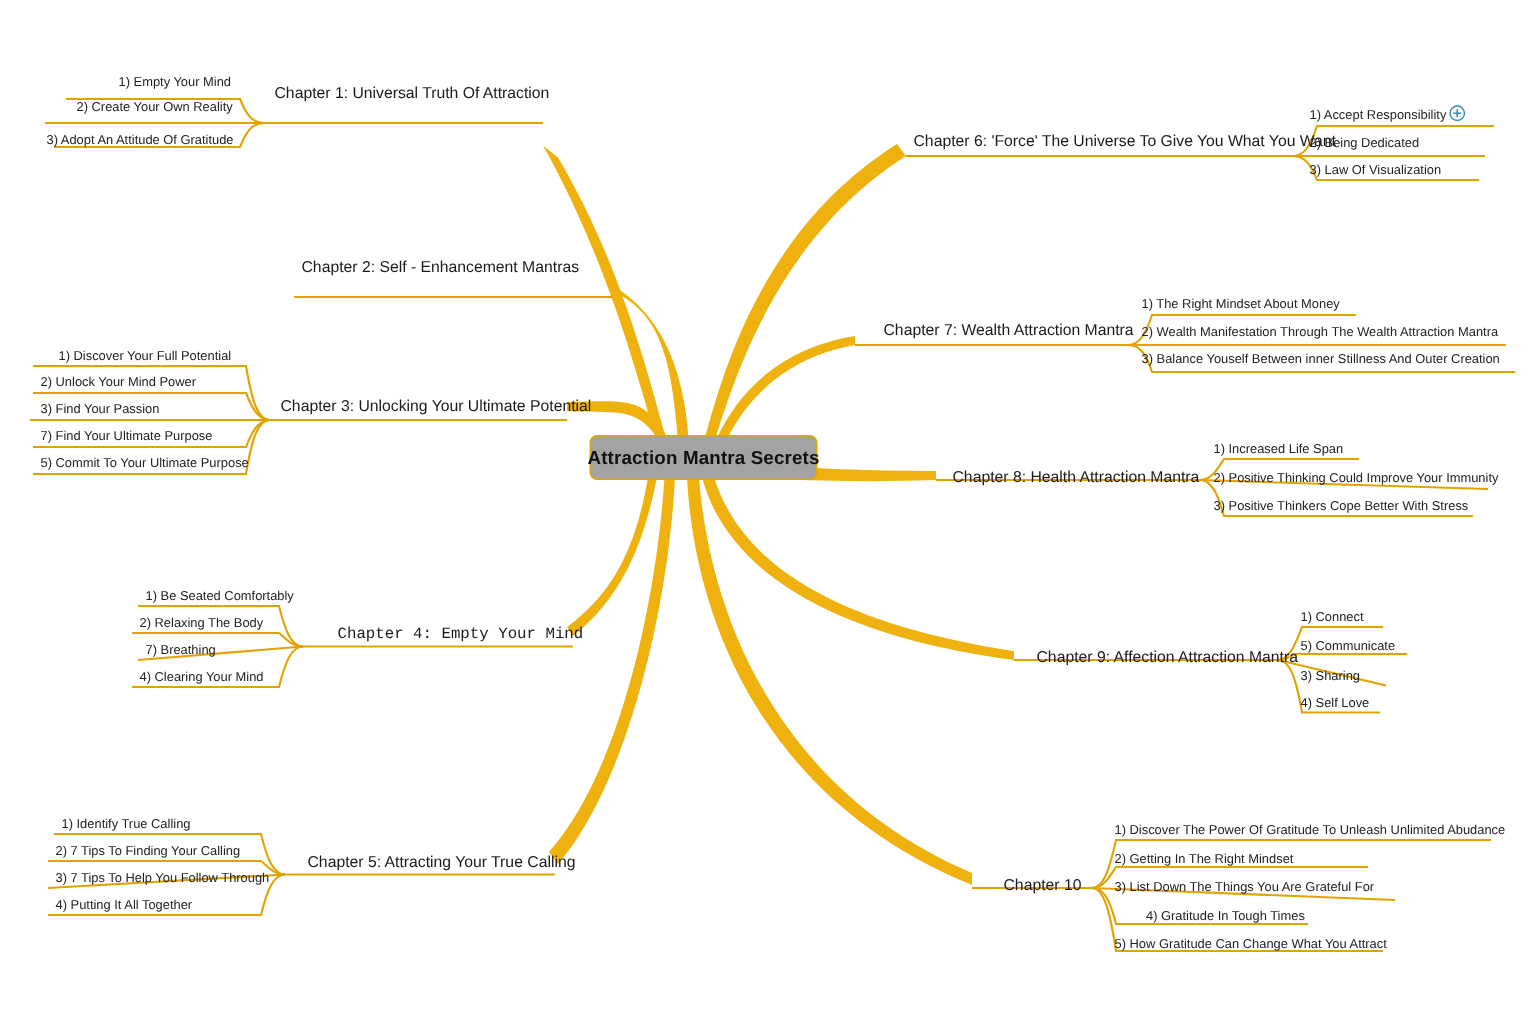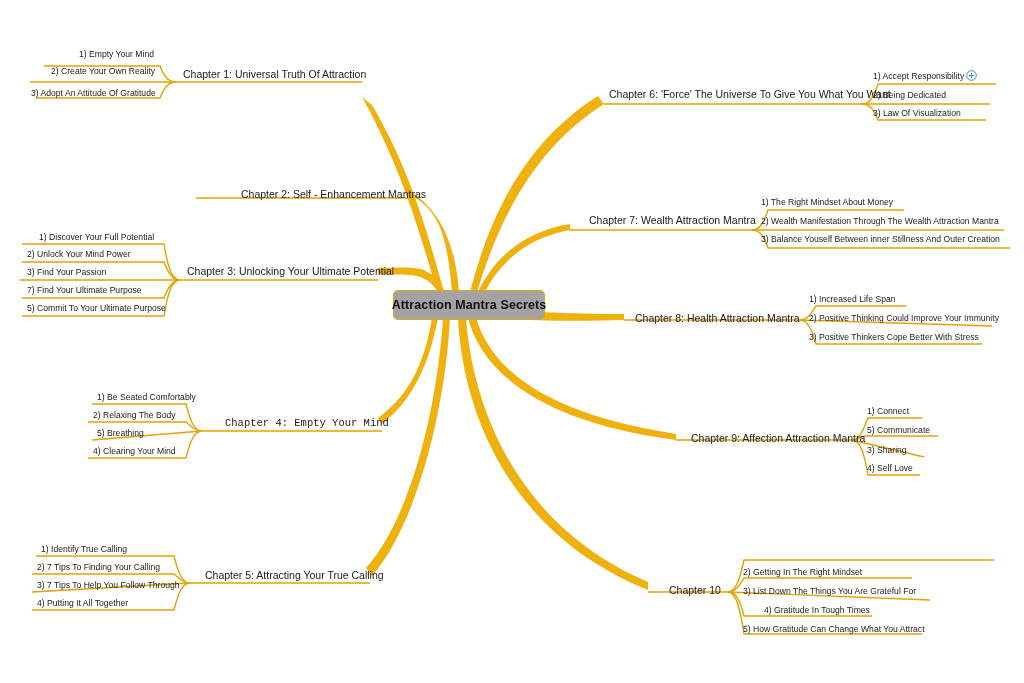--- a/index.html
+++ b/index.html
@@ -158,38 +158,38 @@
     <path d="M648,592 L728,592" stroke="#E3A200" stroke-width="1.4" fill="none"></path>
     <path d="M728,592 C736,592 740,578 744,560 L994,560" stroke="#E3A200" stroke-width="1.4" fill="none"></path>
     <path d="M728,592 C736,592 740,584 744,578 L912,578" stroke="#E3A200" stroke-width="1.4" fill="none"></path>
     <path d="M728,592 L930,600" stroke="#E3A200" stroke-width="1.4" fill="none"></path>
     <path d="M728,592 C736,592 740,600 744,616 L872,616" stroke="#E3A200" stroke-width="1.4" fill="none"></path>
     <path d="M728,592 C736,592 740,608 744,634 L922,634" stroke="#E3A200" stroke-width="1.4" fill="none"></path>
   </svg>
 
   <div class="root-node" style="left:393px; top:290px; width:152px; height:30px;">Attraction Mantra Secrets</div>
 
-  <div class="chapter left" style="left:182px; top:68px;">Chapter 1: Universal Truth Of Attraction</div>
+  <div class="chapter left" style="left:182px; top:56px;">Chapter 1: Universal Truth Of Attraction</div>
   <div class="leaf" style="left:78px; top:49px;">1) Empty Your Mind</div>
   <div class="leaf" style="left:50px; top:66px;">2) Create Your Own Reality</div>
   <div class="leaf" style="left:30px; top:88px;">3) Adopt An Attitude Of Gratitude</div>
 
-  <div class="chapter left" style="left:200px; top:188px;margin-left:40px;">Chapter 2: Self - Enhancement Mantras</div>
+  <div class="chapter left" style="left:200px; top:172px;">Chapter 2: Self - Enhancement Mantras</div>
 
   <div class="chapter left" style="left:186px; top:265px;">Chapter 3: Unlocking Your Ultimate Potential</div>
   <div class="leaf" style="left:38px; top:232px;">1) Discover Your Full Potential</div>
   <div class="leaf" style="left:26px; top:249px;">2) Unlock Your Mind Power</div>
   <div class="leaf" style="left:26px; top:267px;">3) Find Your Passion</div>
   <div class="leaf" style="left:26px; top:285px;">7) Find Your Ultimate Purpose</div>
   <div class="leaf" style="left:26px; top:303px;">5) Commit To Your Ultimate Purpose</div>
 
   <div class="chapter left" style="left:224px; top:417px;font-family:Liberation Mono, monospace;">Chapter 4: Empty Your Mind</div>
   <div class="leaf" style="left:96px; top:392px;">1) Be Seated Comfortably</div>
   <div class="leaf" style="left:92px; top:410px;">2) Relaxing The Body</div>
-  <div class="leaf" style="left:96px; top:428px;">5) Breathing</div>
+  <div class="leaf" style="left:96px; top:428px;">7) Breathing</div>
   <div class="leaf" style="left:92px; top:446px;">4) Clearing Your Mind</div>
 
   <div class="chapter left" style="left:204px; top:569px;">Chapter 5: Attracting Your True Calling</div>
   <div class="leaf" style="left:40px; top:544px;">1) Identify True Calling</div>
   <div class="leaf" style="left:36px; top:562px;">2) 7 Tips To Finding Your Calling</div>
   <div class="leaf" style="left:36px; top:580px;">3) 7 Tips To Help You Follow Through</div>
   <div class="leaf" style="left:36px; top:598px;">4) Putting It All Together</div>
 
   <div class="chapter right" style="left:608px; top:88px;">Chapter 6: 'Force' The Universe To Give You What You Want</div>
   <div class="leaf" style="left:872px; top:71px;">1) Accept Responsibility</div>
@@ -212,18 +212,19 @@
   <div class="leaf" style="left:808px; top:313px;">2) Positive Thinking Could Improve Your Immunity</div>
   <div class="leaf" style="left:808px; top:332px;">3) Positive Thinkers Cope Better With Stress</div>
 
   <div class="chapter right" style="left:690px; top:432px;">Chapter 9: Affection Attraction Mantra</div>
   <div class="leaf" style="left:866px; top:406px;">1) Connect</div>
   <div class="leaf" style="left:866px; top:425px;">5) Communicate</div>
   <div class="leaf" style="left:866px; top:445px;">3) Sharing</div>
   <div class="leaf" style="left:866px; top:463px;">4) Self Love</div>
 
   <div class="chapter right" style="left:668px; top:584px;">Chapter 10</div>
+  <div class="leaf" style="left:742px; top:548px;">1) Discover The Power Of Gratitude To Unleash Unlimited Abudance</div>
   <div class="leaf" style="left:742px; top:567px;">2) Getting In The Right Mindset</div>
   <div class="leaf" style="left:742px; top:586px;">3) List Down The Things You Are Grateful For</div>
   <div class="leaf" style="left:742px; top:605px;padding-left:22px;">4) Gratitude In Tough Times</div>
   <div class="leaf" style="left:742px; top:624px;">5) How Gratitude Can Change What You Attract</div>
 
 </div>
 
 </body></html>

